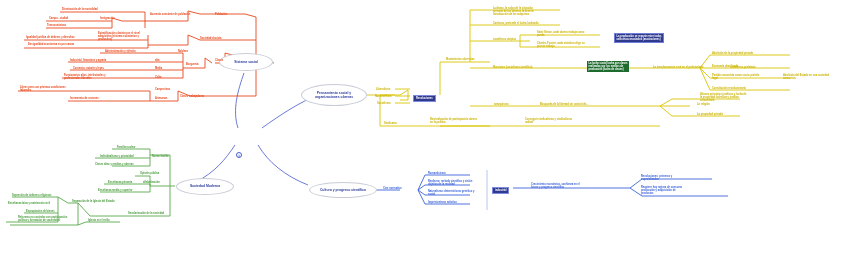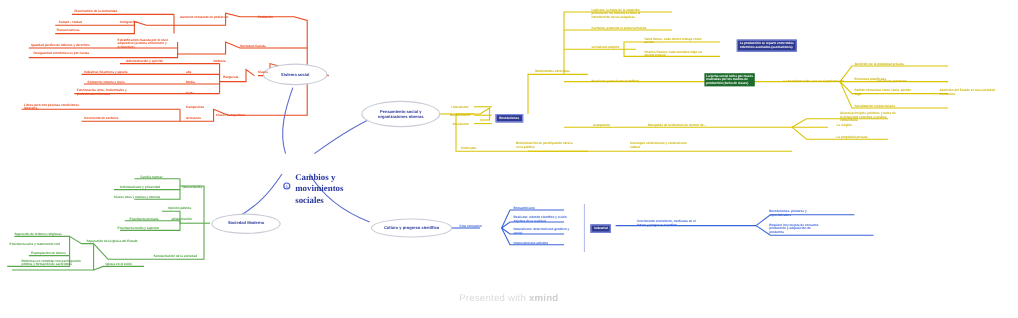--- a/index.html
+++ b/index.html
@@ -183,23 +183,20 @@
     <path d="M418,190 L425,204 L470,204" stroke="#3a63d8" stroke-width="0.9" fill="none"></path>
     <path d="M487,170 L487,210" stroke="#aab5e8" stroke-width="0.8" fill="none"></path>
     <path d="M513,188 L630,188" stroke="#3a63d8" stroke-width="0.9" fill="none"></path>
     <path d="M630,188 L642,179 L712,179" stroke="#3a63d8" stroke-width="0.9" fill="none"></path>
     <path d="M630,188 L642,196 L728,196" stroke="#3a63d8" stroke-width="0.9" fill="none"></path>
   </svg>
 
   <div class="central-icon" style="left:236px; top:152px;">
     <span>i</span>
   </div>
-  <div class="central" style="left:246px; top:143px; width:70px;">Cambios y
-movimientos
-sociales</div>
 
   <div class="main-node" style="left:219px; top:53px; width:54px; height:18px;">Sistema social</div>
   <div class="main-node" style="left:301px; top:84px; width:66px; height:22px;">Pensamiento social y
 organizaciones obreras</div>
   <div class="main-node" style="left:176px; top:178px; width:58px; height:17px;">Sociedad Moderna</div>
   <div class="main-node" style="left:309px; top:182px; width:68px; height:16px;">Cultura y progreso científico</div>
 
   <div id="leaves">
       <div class="node c-red" style="left: 62px; top: 8px;">Disminución de la mortalidad</div>
       <div class="node c-red" style="left: 49px; top: 17px;">Campo - ciudad</div>
@@ -297,16 +294,13 @@
       <div class="node box-dark" style="left: 492px; top: 187px;">industrial</div>
       <div class="node c-blue" style="left: 531px; top: 183px;">Crecimiento económico, confianza en el
 futuro y progreso científico</div>
       <div class="node c-blue" style="left: 641px; top: 175px;">Revoluciones: primeros y
 especializados</div>
       <div class="node c-blue" style="left: 641px; top: 186px;">Requiere hoy mejora de consumo
 producción y adquisición de
 productos</div>
     </div>
 
-  <div class="watermark">
-    <span>Presented with </span><b>xmind</b>
-  </div>
 </div>
 
 </body></html>

